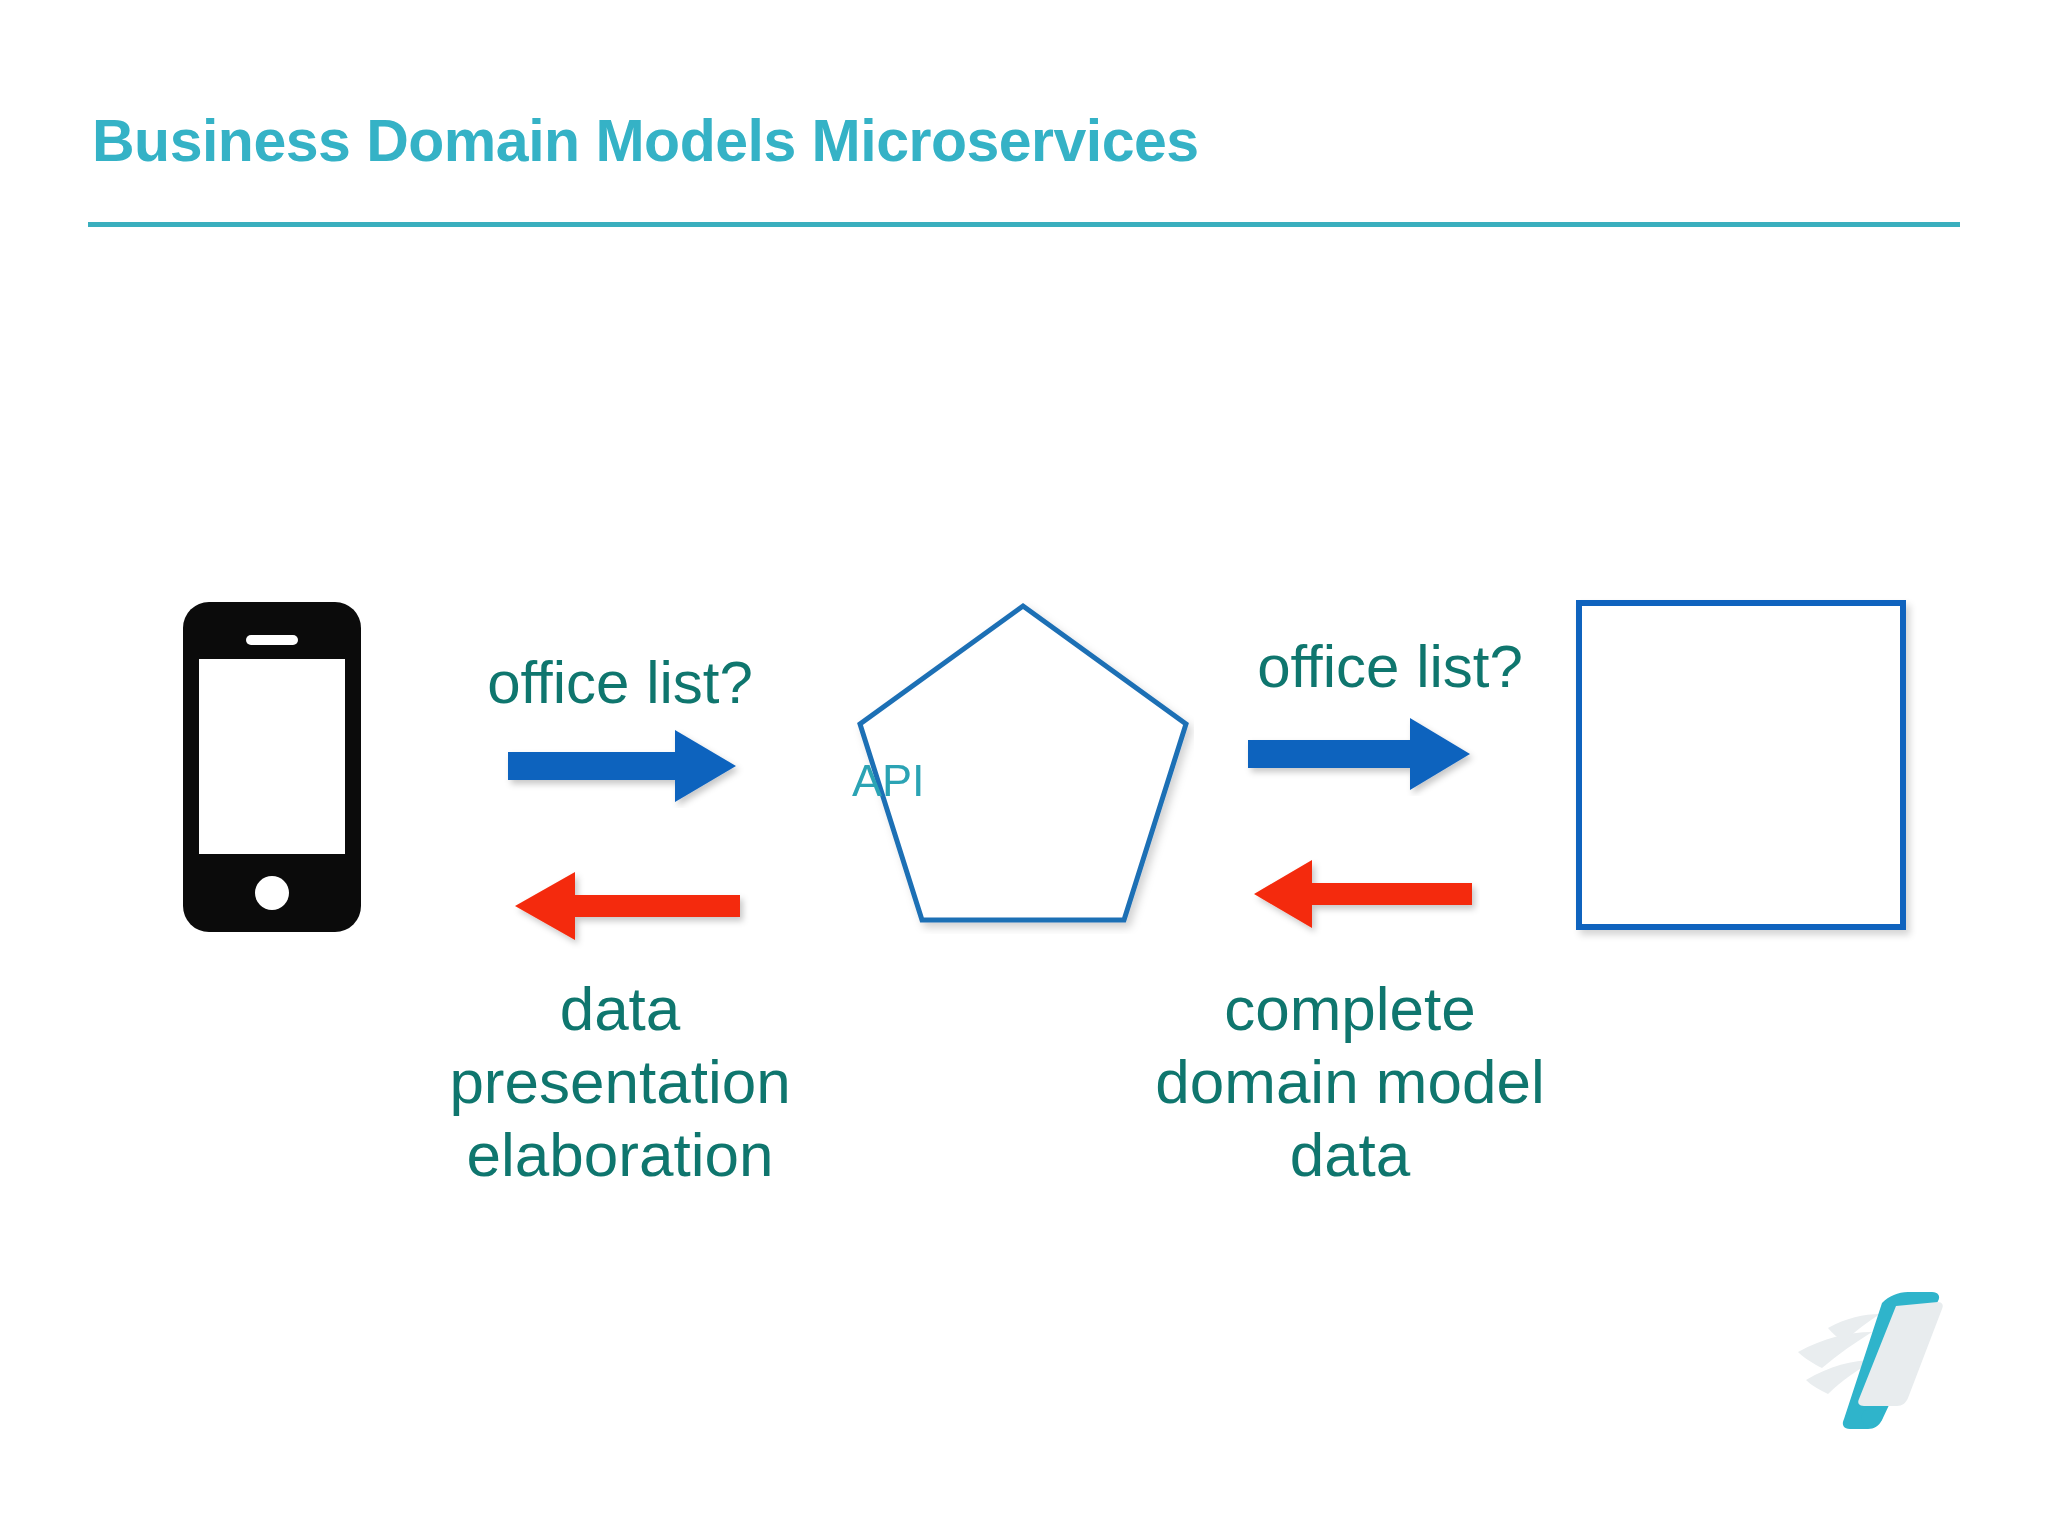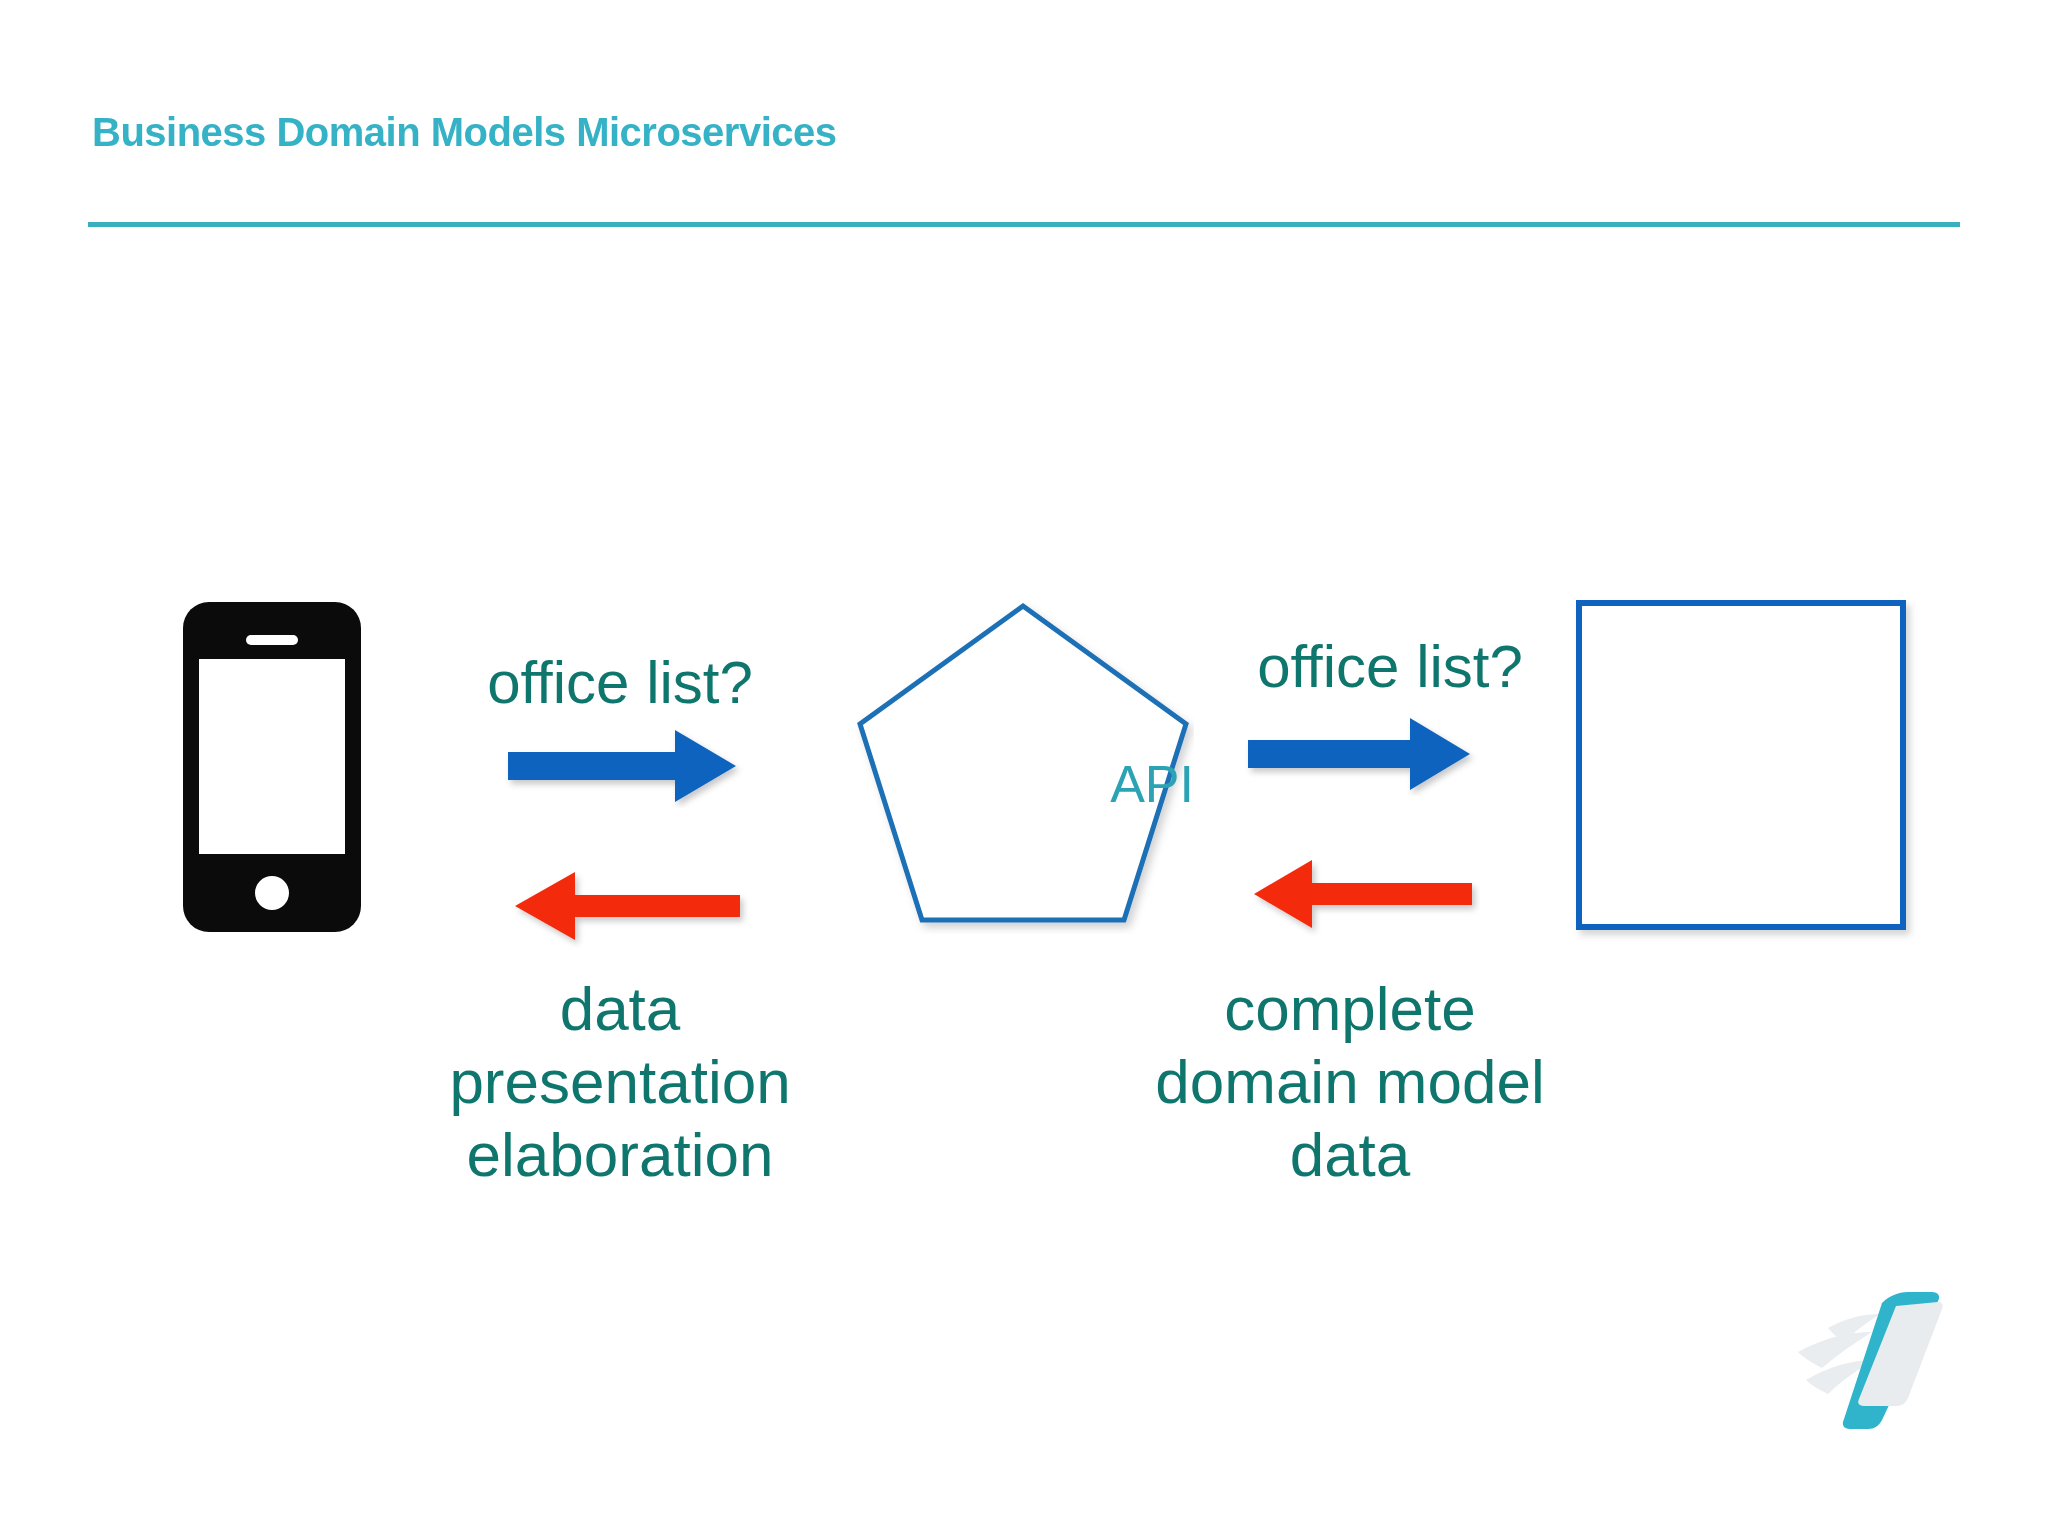--- a/index.html
+++ b/index.html
@@ -16,21 +16,21 @@
     height: 1536px;
     background: #ffffff;
     overflow: hidden;
   }
 
   
   #slide-title {
     position: absolute;
     left: 92px;
     top: 112px;
-    font-size: 40px;
+    font-size: 59px;
     font-weight: bold;
     letter-spacing: -0.5px;
     color: #35B2C6;
     white-space: nowrap;
     line-height: 1;
   }
   #title-rule {
     position: absolute;
     left: 88px;
     top: 222px;
@@ -88,22 +88,22 @@
     left: 852px;
     top: 598px;
     width: 342px;
     height: 336px;
   }
   #api-label {
     position: absolute;
     left: 852px;
     top: 758px;
     width: 342px;
-    text-align: right;
-    font-size: 52px;
+    text-align: left;
+    font-size: 45px;
     color: #2BA3B4;
     line-height: 1;
   }
 
   
   #domain-square {
     position: absolute;
     left: 1576px;
     top: 600px;
     width: 330px;

